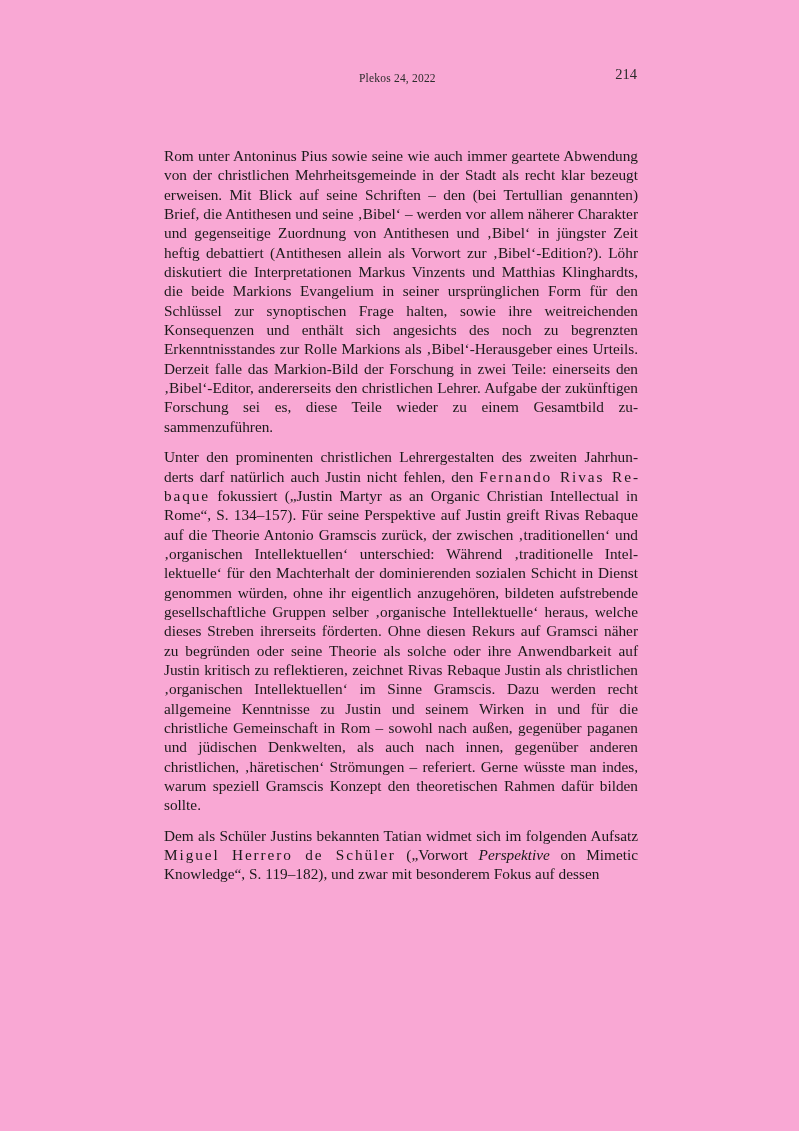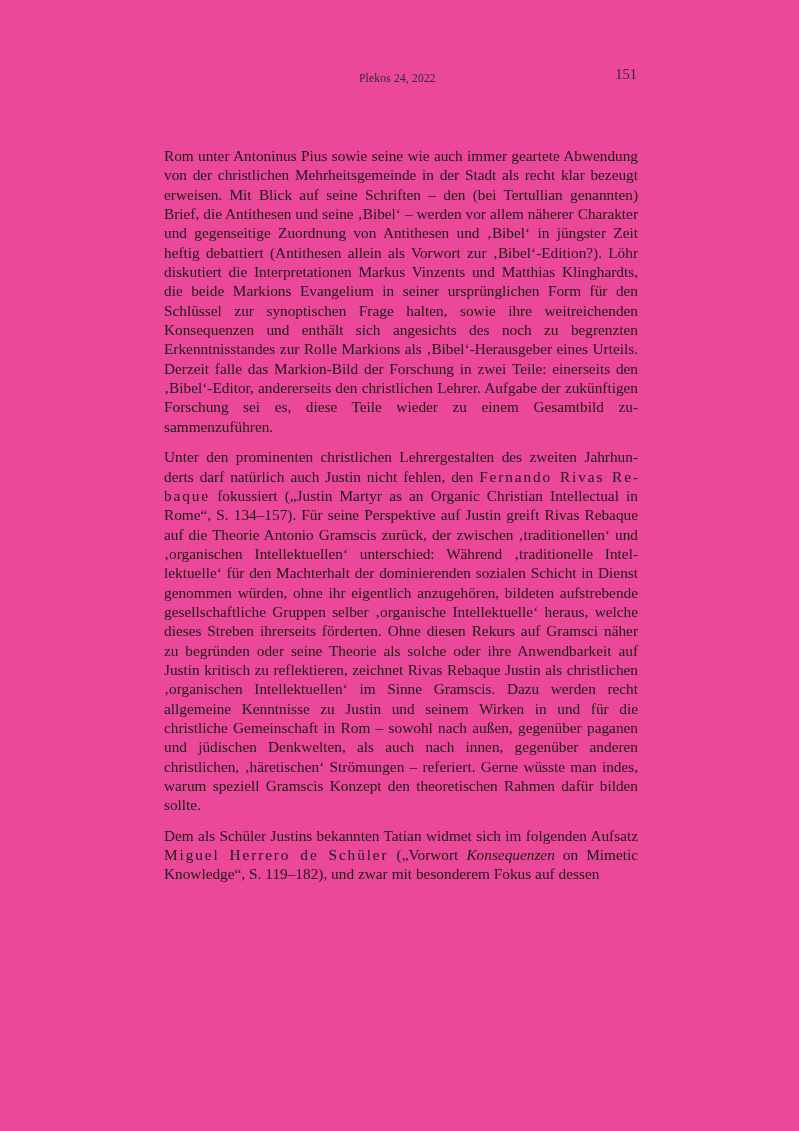--- a/index.html
+++ b/index.html
@@ -14,21 +14,21 @@
     font-family: "Liberation Serif", "DejaVu Serif", serif;
     color: #1a1a1a;
     overflow: hidden;
   }
 
   .page {
     position: absolute;
     left: 0; top: 0;
     width: 799px;
     height: 1131px;
-    background: #ec4899;
+    background: #f9a8d4;
   }
 
   
   .running-head {
     position: absolute;
     left: 164px;
     top: 72px;
     width: 473px;
     height: 18px;
   }
@@ -77,22 +77,22 @@
     font-style: italic;
   }
 </style>
 </head>
 <body>
 
 <div class="page">
 
   <div class="running-head">
     <span class="running-head-title">Plekos 24, 2022</span>
-    <span class="page-number">151</span>
+    <span class="page-number">214</span>
   </div>
 
   <div class="textblock">
     <p class="para" id="para-1">Rom unter Antoninus Pius sowie seine wie auch immer geartete Abwen­dung von der christlichen Mehrheitsgemeinde in der Stadt als recht klar bezeugt erweisen. Mit Blick auf seine Schriften – den (bei Tertullian ge­nannten) Brief, die Antithesen und seine ‚Bibel‘ – werden vor allem nähe­rer Charakter und gegenseitige Zuordnung von Antithesen und ‚Bibel‘ in jüngster Zeit heftig debattiert (Antithesen allein als Vorwort zur ‚Bibel‘-Edition?). Löhr diskutiert die Interpretationen Markus Vinzents und Mat­thias Klinghardts, die beide Markions Evangelium in seiner ursprünglichen Form für den Schlüssel zur synoptischen Frage halten, sowie ihre weitrei­chenden Konsequenzen und enthält sich angesichts des noch zu begrenz­ten Erkenntnisstandes zur Rolle Markions als ‚Bibel‘-Herausgeber eines Urteils. Derzeit falle das Markion-Bild der Forschung in zwei Teile: einer­seits den ‚Bibel‘-Editor, andererseits den christlichen Lehrer. Aufgabe der zukünftigen Forschung sei es, diese Teile wieder zu einem Gesamtbild zu­sammenzuführen.</p>
     <p class="para" id="para-2"><span>Unter den prominenten christlichen Lehrergestalten des zweiten Jahrhun­derts darf natürlich auch Justin nicht fehlen, den </span><span class="tracked">Fernando Rivas Re­baque</span><span> fokussiert („Justin Martyr as an Organic Christian Intellectual in Rome“, S. 134–157). Für seine Perspektive auf Justin greift Rivas Rebaque auf die Theorie Antonio Gramscis zurück, der zwischen ‚traditionellen‘ und ‚organischen Intellektuellen‘ unterschied: Während ‚traditionelle Intel­lektuelle‘ für den Machterhalt der dominierenden sozialen Schicht in Dienst genommen würden, ohne ihr eigentlich anzugehören, bildeten auf­strebende gesellschaftliche Gruppen selber ‚organische Intellektuelle‘ her­aus, welche dieses Streben ihrerseits förderten. Ohne diesen Rekurs auf Gramsci näher zu begründen oder seine Theorie als solche oder ihre An­wendbarkeit auf Justin kritisch zu reflektieren, zeichnet Rivas Rebaque Jus­tin als christlichen ‚organischen Intellektuellen‘ im Sinne Gramscis. Dazu werden recht allgemeine Kenntnisse zu Justin und seinem Wirken in und für die christliche Gemeinschaft in Rom – sowohl nach außen, gegenüber paganen und jüdischen Denkwelten, als auch nach innen, gegenüber ande­ren christlichen, ‚häretischen‘ Strömungen – referiert. Gerne wüsste man indes, warum speziell Gramscis Konzept den theoretischen Rahmen dafür bilden sollte.</span></p>
-    <p class="para" id="para-3"><span>Dem als Schüler Justins bekannten Tatian widmet sich im folgenden Auf­satz </span><span class="tracked">Miguel Herrero de Schüler</span><span> („Vorwort </span><span class="ital">Konsequenzen</span><span> on Mimetic Knowledge“, S. 119–182), und zwar mit besonderem Fokus auf dessen</span></p>
+    <p class="para" id="para-3"><span>Dem als Schüler Justins bekannten Tatian widmet sich im folgenden Auf­satz </span><span class="tracked">Miguel Herrero de Schüler</span><span> („Vorwort </span><span class="ital">Perspektive</span><span> on Mimetic Knowledge“, S. 119–182), und zwar mit besonderem Fokus auf dessen</span></p>
   </div>
 
 </div>
 
 </body></html>

